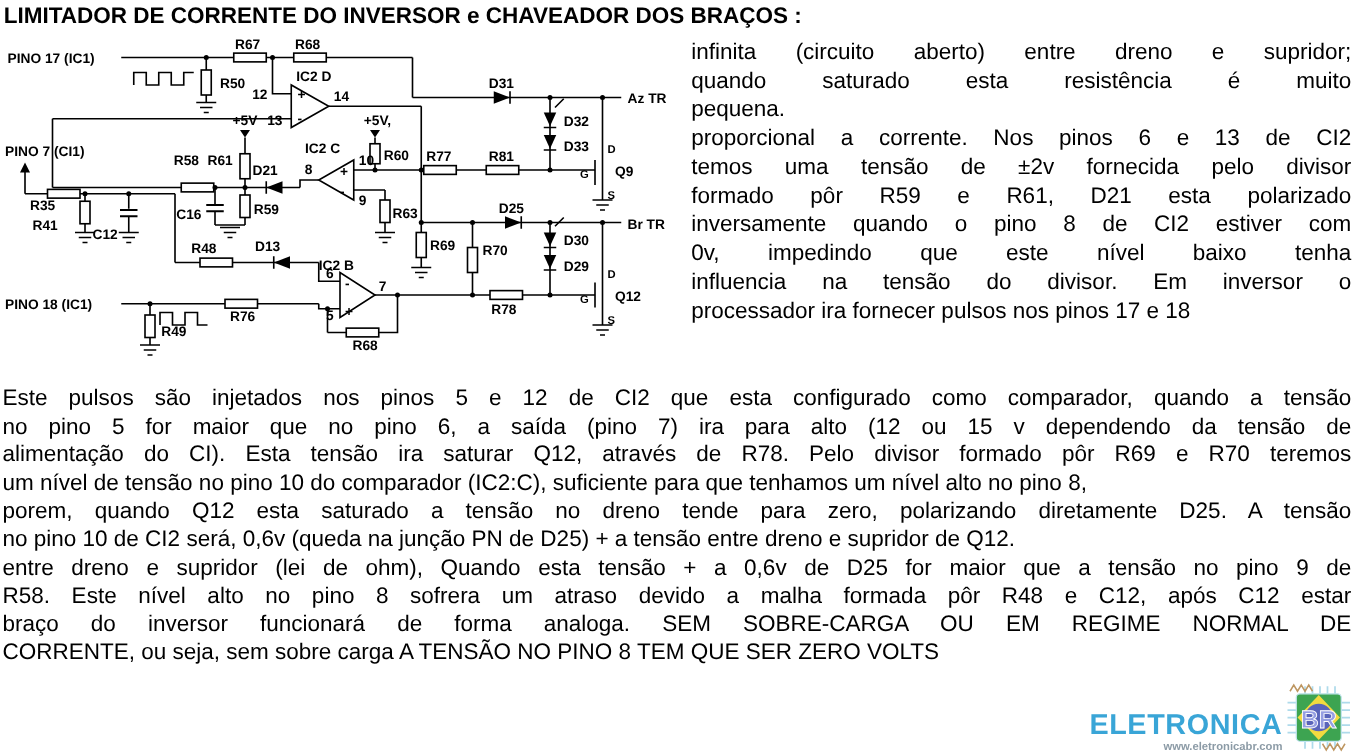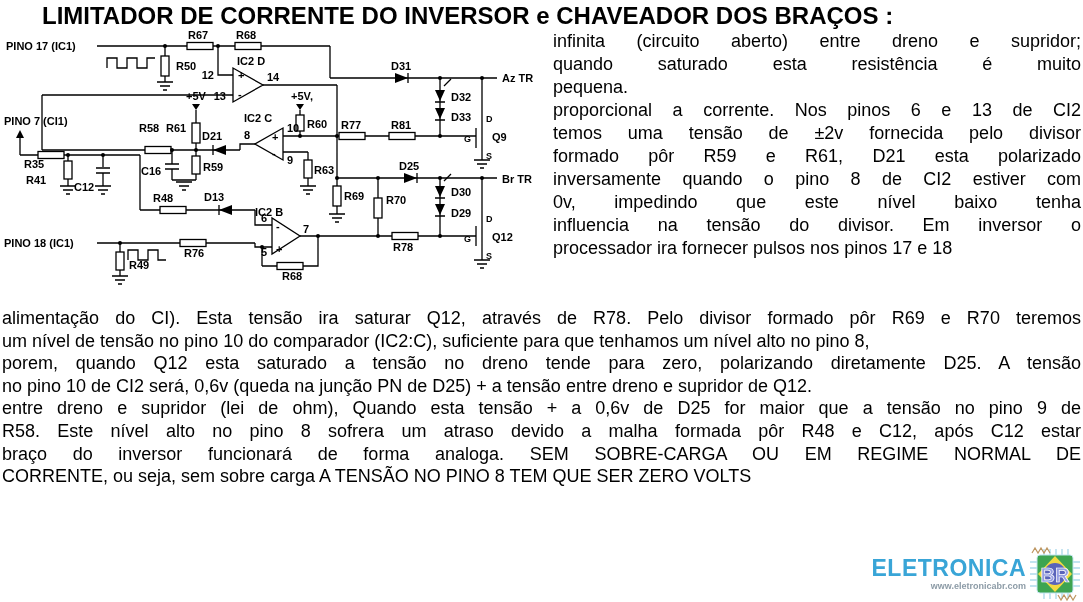--- a/index.html
+++ b/index.html
@@ -1,30 +1,30 @@
 <!DOCTYPE html>
 <html><head>
 <meta charset="utf-8">
 <style>
   html,body{margin:0;padding:0;background:#fff;}
   body{width:1083px;height:602px;position:relative;overflow:hidden;
        font-family:"Liberation Sans",sans-serif;color:#000;}
-  .title{position:absolute;left:3px;top:2px;font-size:24px;font-weight:bold;white-space:nowrap;margin-left:39px;}
+  .title{position:absolute;left:3px;top:2px;font-size:18px;font-weight:bold;white-space:nowrap;}
   .schematic{position:absolute;left:0;top:28px;width:545px;height:285px;}
   .schematic svg{display:block;}
   .schematic text{font-family:"Liberation Sans",sans-serif;fill:#000;}
   .lbl{font-size:11px;font-weight:bold;}
   .pin{font-size:11px;font-weight:bold;}
   .opsign{font-size:11px;font-weight:bold;}
   .sm{font-size:9px;font-weight:bold;}
   .rcol{position:absolute;left:553px;top:30px;width:528px;font-size:18px;line-height:23px;}
   .btext{position:absolute;left:2px;top:307px;width:1079px;font-size:18px;line-height:22.6px;}
   .jline{text-align:justify;text-align-last:justify;}
   .jline.last{text-align-last:left;}
-  .logo{position:absolute;right:1px;bottom:0;display:flex;align-items:center;gap:2px;opacity:.93;}
+  .logo{position:absolute;right:1px;bottom:0;display:flex;align-items:flex-end;gap:2px;opacity:.93;}
   .logo-textcol{text-align:right;}
   .logo-brand{font-size:23px;font-weight:bold;color:#2b9fd4;letter-spacing:.5px;line-height:1;}
   .logo-url{font-size:9px;color:#8494a0;margin-top:1px;font-weight:bold;}
 </style>
 </head>
 <body>
 
 <div class="title">LIMITADOR DE CORRENTE DO INVERSOR e CHAVEADOR DOS BRAÇOS :</div>
 
 <div class="schematic">
@@ -191,20 +191,22 @@
     <div class="jline">proporcional a corrente. Nos pinos 6 e 13 de CI2</div>
     <div class="jline">temos uma tensão de ±2v fornecida pelo divisor</div>
     <div class="jline">formado pôr R59 e R61, D21 esta polarizado</div>
     <div class="jline">inversamente quando o pino 8 de CI2 estiver com</div>
     <div class="jline">0v, impedindo que este  nível baixo tenha</div>
     <div class="jline">influencia na tensão do divisor. Em inversor o</div>
     <div class="jline last">processador ira fornecer pulsos nos pinos 17 e 18</div>
   </div>
 
 <div class="btext">
+    <div class="jline">Este pulsos  são injetados nos pinos 5 e 12 de CI2 que esta configurado como comparador, quando a tensão</div>
+    <div class="jline">no pino 5 for maior que no pino 6, a saída (pino 7) ira para alto (12 ou 15 v dependendo da tensão de</div>
     <div class="jline">alimentação do CI). Esta tensão ira saturar Q12, através de R78. Pelo divisor formado pôr R69 e R70 teremos</div>
     <div class="jline last">um nível de tensão no pino 10 do comparador (IC2:C), suficiente para que tenhamos um nível alto no pino 8,</div>
     <div class="jline">porem, quando Q12 esta saturado a tensão no dreno tende para zero, polarizando diretamente D25. A tensão</div>
     <div class="jline last">no pino 10 de CI2 será, 0,6v (queda na junção PN de D25) + a tensão entre dreno e supridor de Q12.</div>
     <div class="jline">entre dreno e supridor (lei de ohm), Quando esta tensão + a 0,6v de D25 for maior que a tensão no pino 9 de</div>
     <div class="jline">R58. Este nível alto no pino 8 sofrera um atraso devido a malha formada pôr R48 e C12, após C12 estar</div>
     <div class="jline">braço do inversor funcionará de forma analoga. SEM SOBRE-CARGA OU EM REGIME NORMAL DE</div>
     <div class="jline last">CORRENTE, ou seja, sem sobre carga A TENSÃO NO PINO 8 TEM QUE SER ZERO VOLTS</div>
   </div>
 

